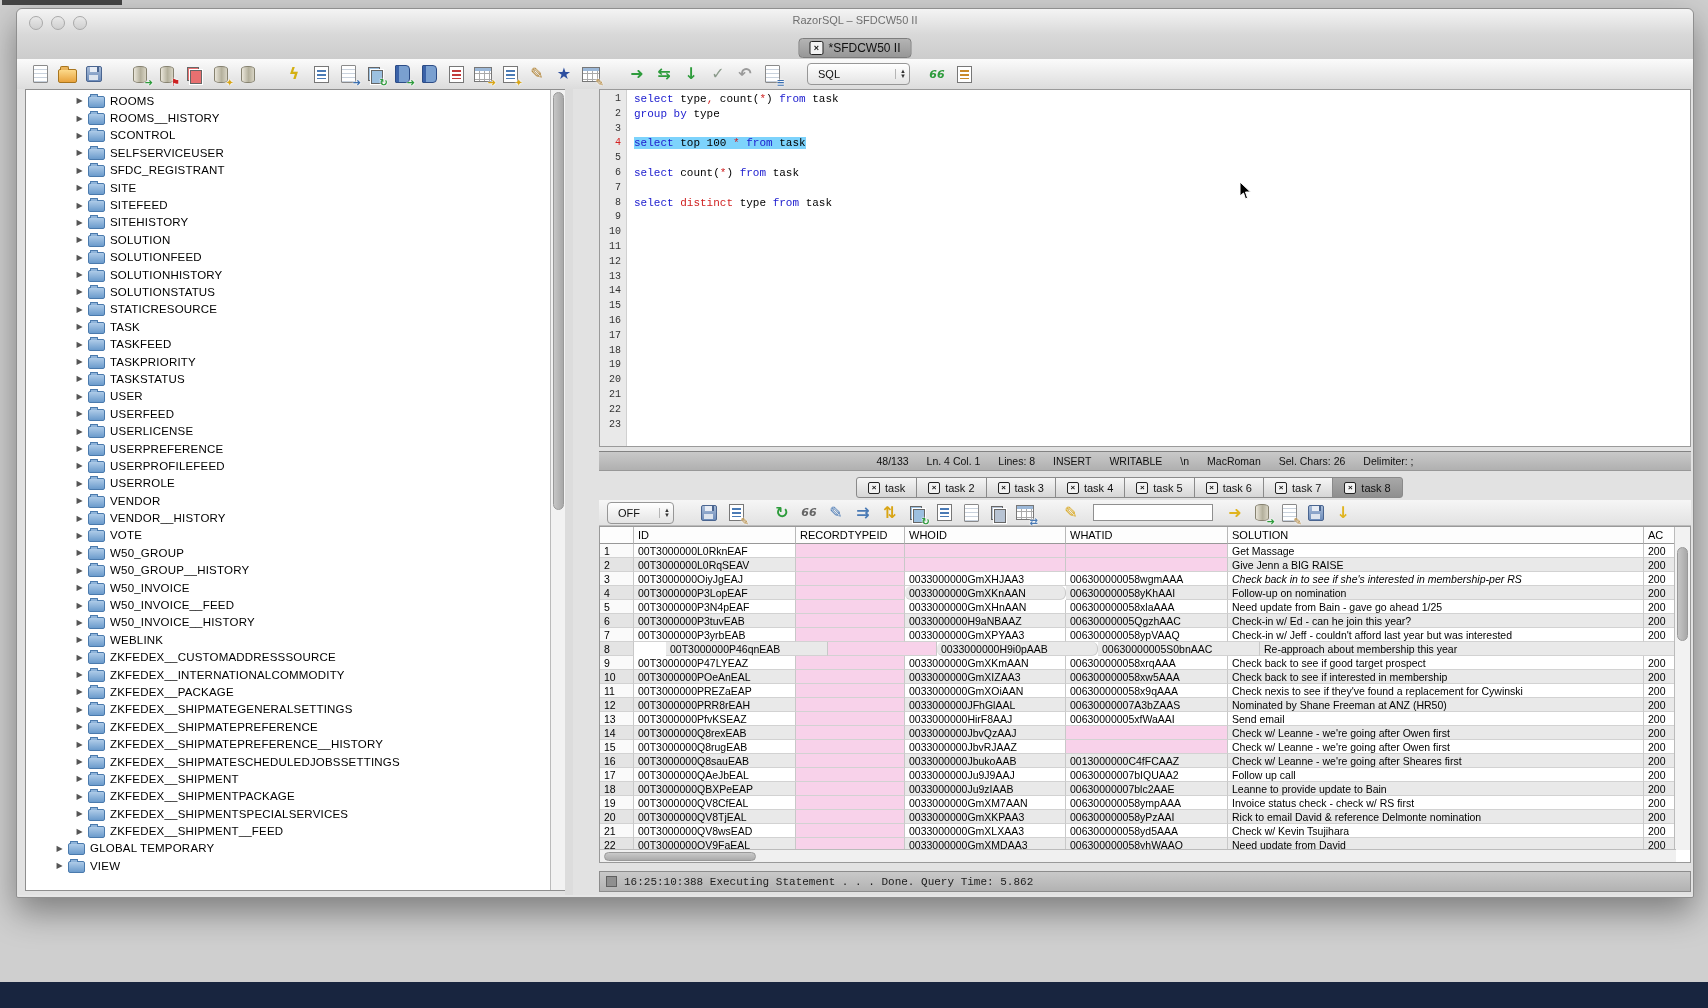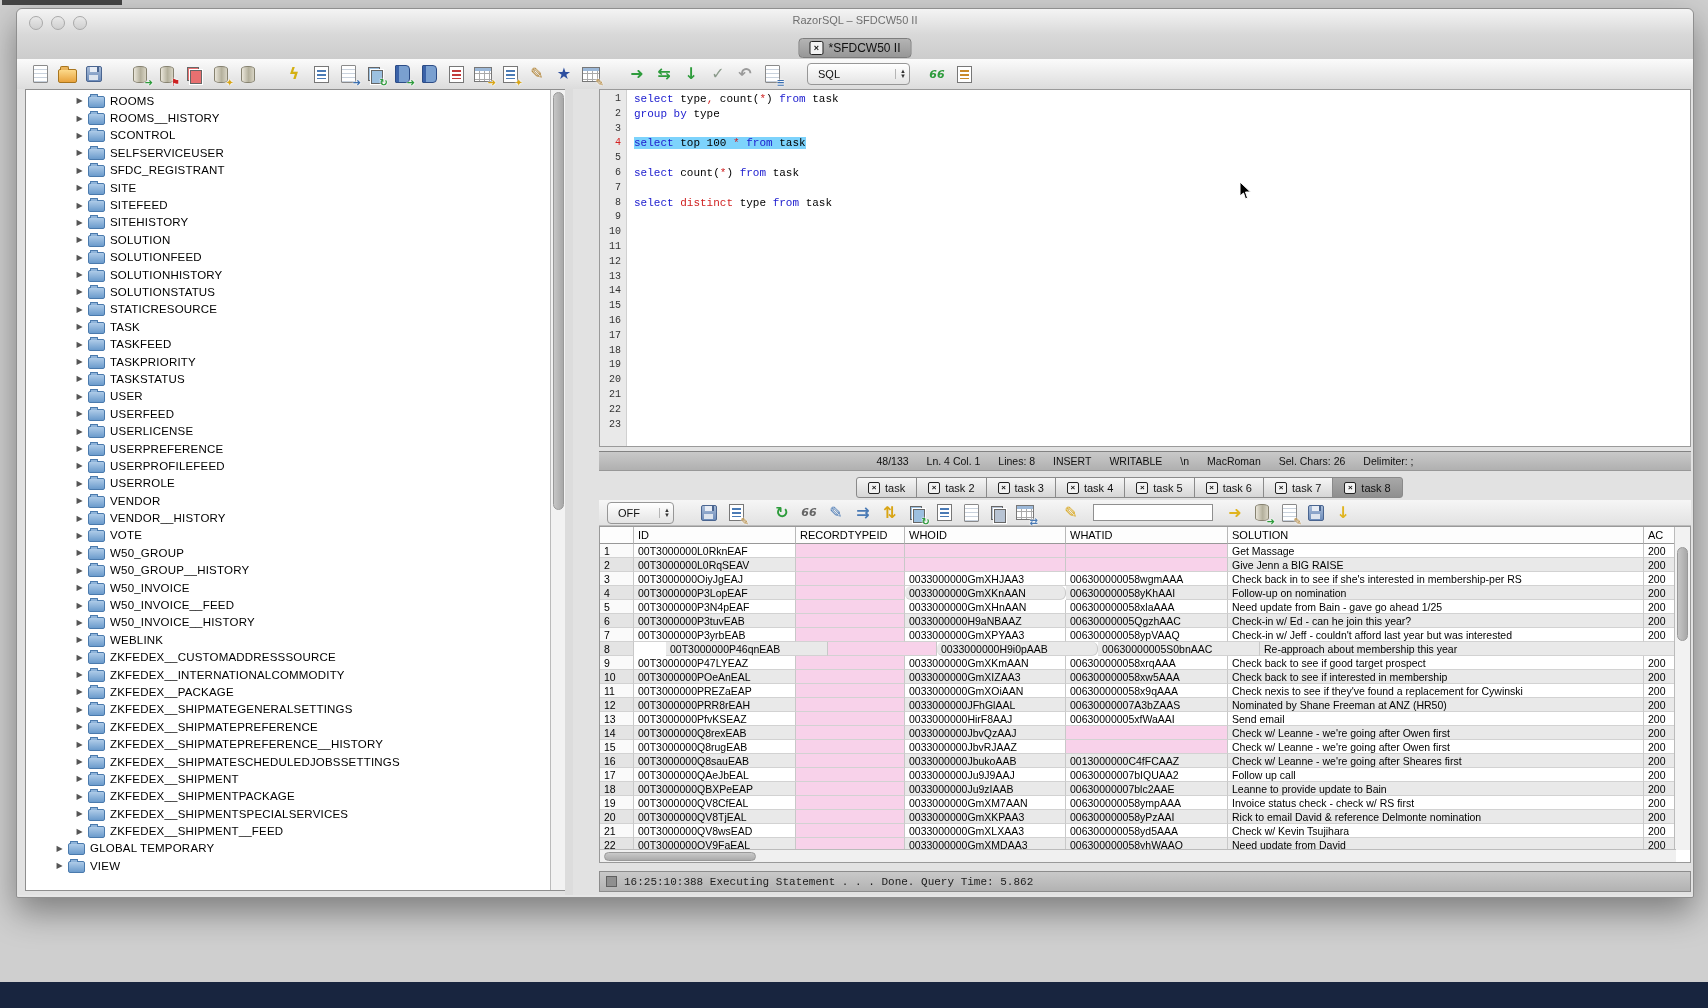--- a/index.html
+++ b/index.html
@@ -678,21 +678,21 @@
               <div class="dcell pink" style="width: 162px;"></div>
               <div class="dcell" style="width: 416px;">Give Jenn a BIG RAISE</div>
               <div class="dcell" style="width: 34px;">200</div>
             </div>
             <div class="drow">
               <div class="dcell rownum" style="width: 34px;">3</div>
               <div class="dcell" style="width: 162px;">00T3000000OiyJgEAJ</div>
               <div class="dcell pink" style="width: 109px;"></div>
               <div class="dcell" style="width: 161px;">0033000000GmXHJAA3</div>
               <div class="dcell" style="width: 162px;">006300000058wgmAAA</div>
-              <div class="dcell" style="width: 416px;">Check back in to see if she's interested in membership-per RS</div>
+              <div class="dcell" style="width: 416px; font-style: italic;">Check back in to see if she's interested in membership-per RS</div>
               <div class="dcell" style="width: 34px;">200</div>
             </div>
             <div class="drow even">
               <div class="dcell rownum" style="width: 34px;">4</div>
               <div class="dcell" style="width: 162px;">00T3000000P3LopEAF</div>
               <div class="dcell pink" style="width: 109px;"></div>
               <div class="dcell" style="width: 161px; border-radius: 6px;">0033000000GmXKnAAN</div>
               <div class="dcell" style="width: 162px;">006300000058yKhAAI</div>
               <div class="dcell" style="width: 416px;">Follow-up on nomination</div>
               <div class="dcell" style="width: 34px;">200</div>

